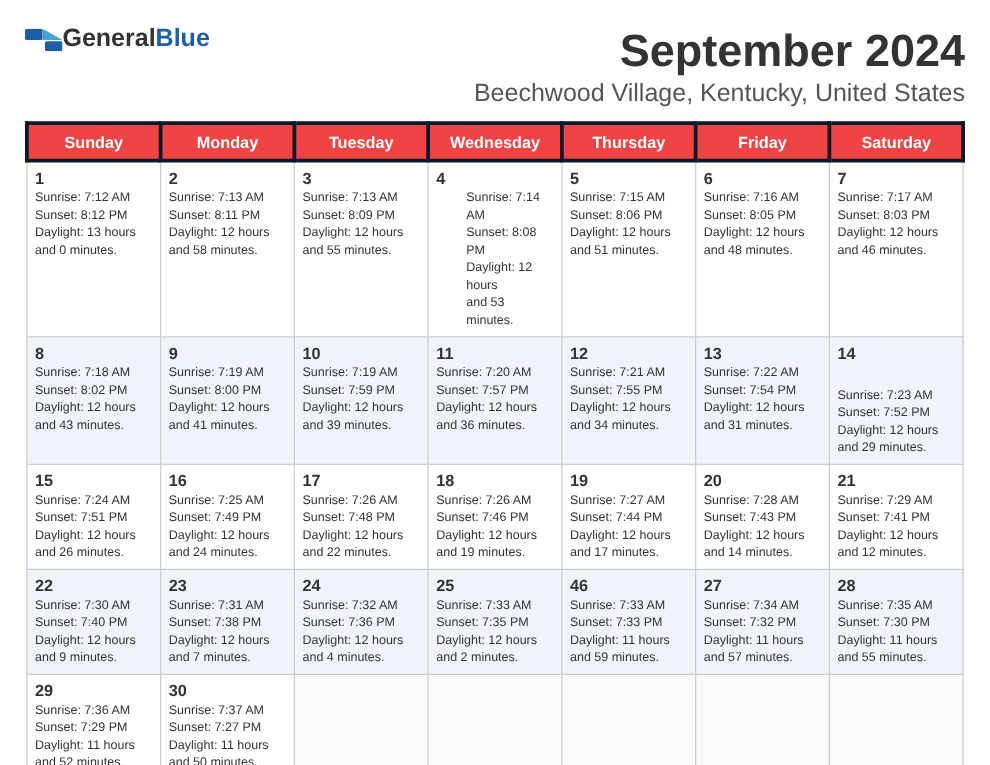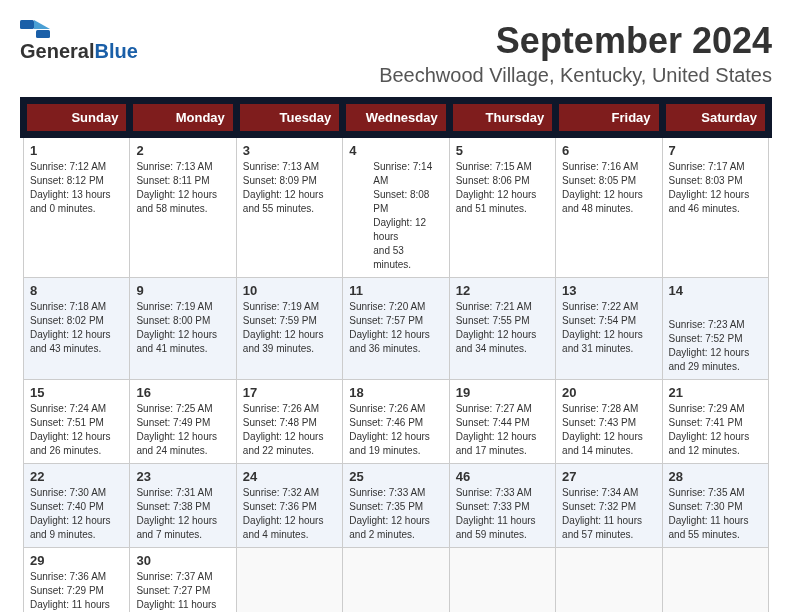--- a/index.html
+++ b/index.html
@@ -11,22 +11,21 @@
       padding: 20px;
     }
     .header {
       display: flex;
       justify-content: space-between;
       align-items: flex-start;
       margin-bottom: 10px;
     }
     .logo {
       display: flex;
-      flex-direction: column;
-      align-items: flex-start;
+      align-items: flex-end;
     }
     .logo-icon {
       width: 30px;
       height: 18px;
       margin-bottom: 2px;
     }
     .title-section {
       text-align: right;
     }
     .month-title {
@@ -38,27 +37,27 @@
       font-size: 20px;
       color: #555;
       margin-top: 2px;
     }
     .calendar {
       width: 100%;
       border-collapse: collapse;
       margin-top: 8px;
     }
     .calendar th {
-      background: #7f1d1d;
+      background: #ef4444;
       color: #fff;
-      text-align: right;
+      text-align: center;
       padding: 6px 8px;
       font-size: 13px;
       font-weight: bold;
-      border: 7px solid #0f172a;
+      border: 3px solid #0f172a;
     }
     .calendar td {
       border: 1px solid #ccc;
       vertical-align: top;
       padding: 5px 6px;
       font-size: 10.5px;
       color: #333;
       width: calc(100% / 7);
       min-height: 80px;
     }

